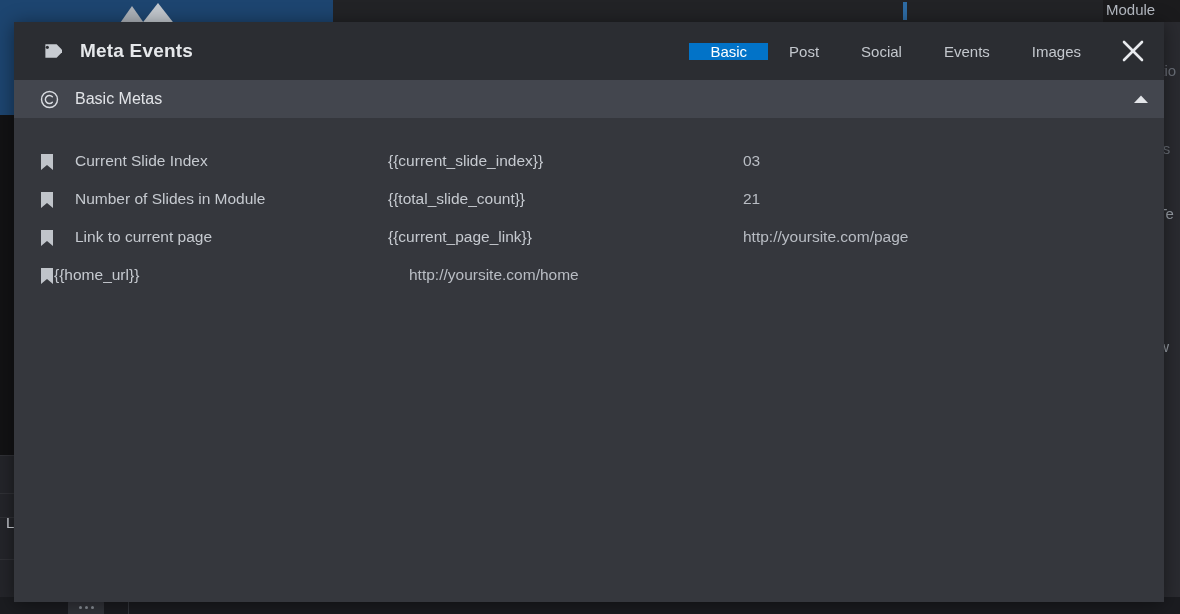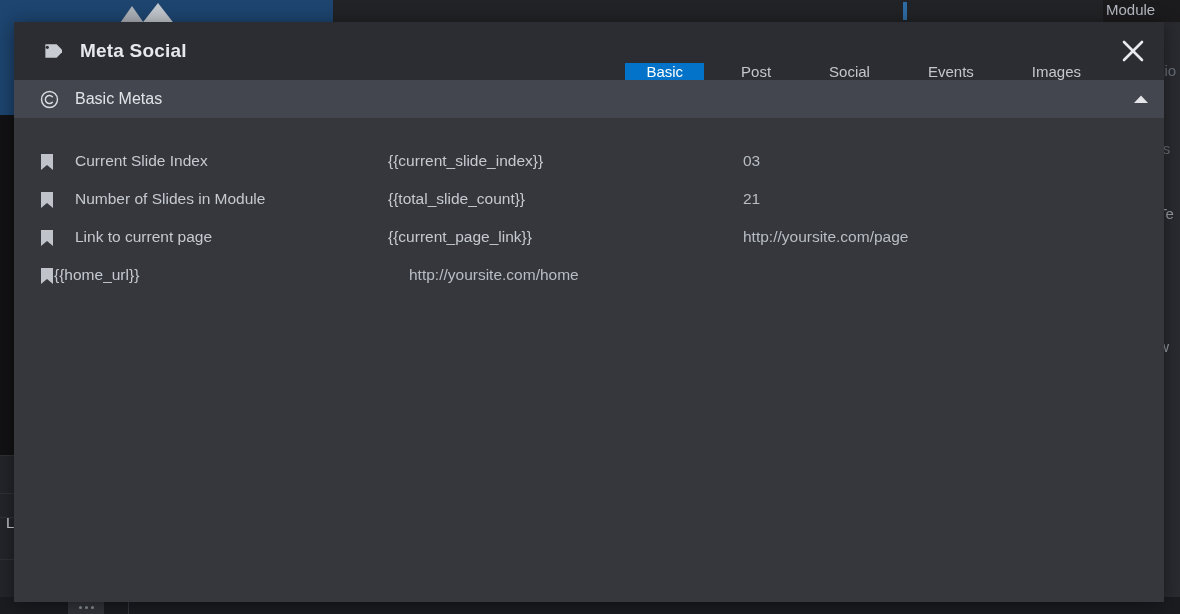--- a/index.html
+++ b/index.html
@@ -154,23 +154,22 @@
   }
   .tag-icon { width: 22px; height: 22px; display: block; }
   .modal-title {
     font-size: 19px;
     font-weight: bold;
     color: #e6e8eb;
     letter-spacing: 0.2px;
   }
   .tabs {
     display: flex;
-    align-items: flex-end;
+    align-items: center;
     flex: 0 0 auto;
-    gap: 16px;
   }
   .tab {
     display: flex;
     align-items: center;
     padding: 0 21px;
     font-size: 15px;
     color: #c3c7cd;
     cursor: pointer;
     user-select: none;
   }
@@ -300,21 +299,21 @@
   </div>
 
   <div id="modal">
 
     <div class="titlebar">
       <div class="title-left">
         <svg class="tag-icon" viewBox="0 0 24 24">
           <path d="M2.5 11.2 L11.2 2.5 L21.5 2.5 L21.5 12.8 L12.8 21.5 Z" fill="#c8ccd2" transform="rotate(45 12 12)"></path>
           <circle cx="8.0" cy="8.0" r="1.7" fill="#2b2d32"></circle>
         </svg>
-        <span class="modal-title">Meta Social</span>
+        <span class="modal-title">Meta Events</span>
       </div>
 
       <div class="tabs">
         <div class="tab active">Basic</div>
         <div class="tab">Post</div>
         <div class="tab">Social</div>
         <div class="tab">Events</div>
         <div class="tab">Images</div>
       </div>
 

